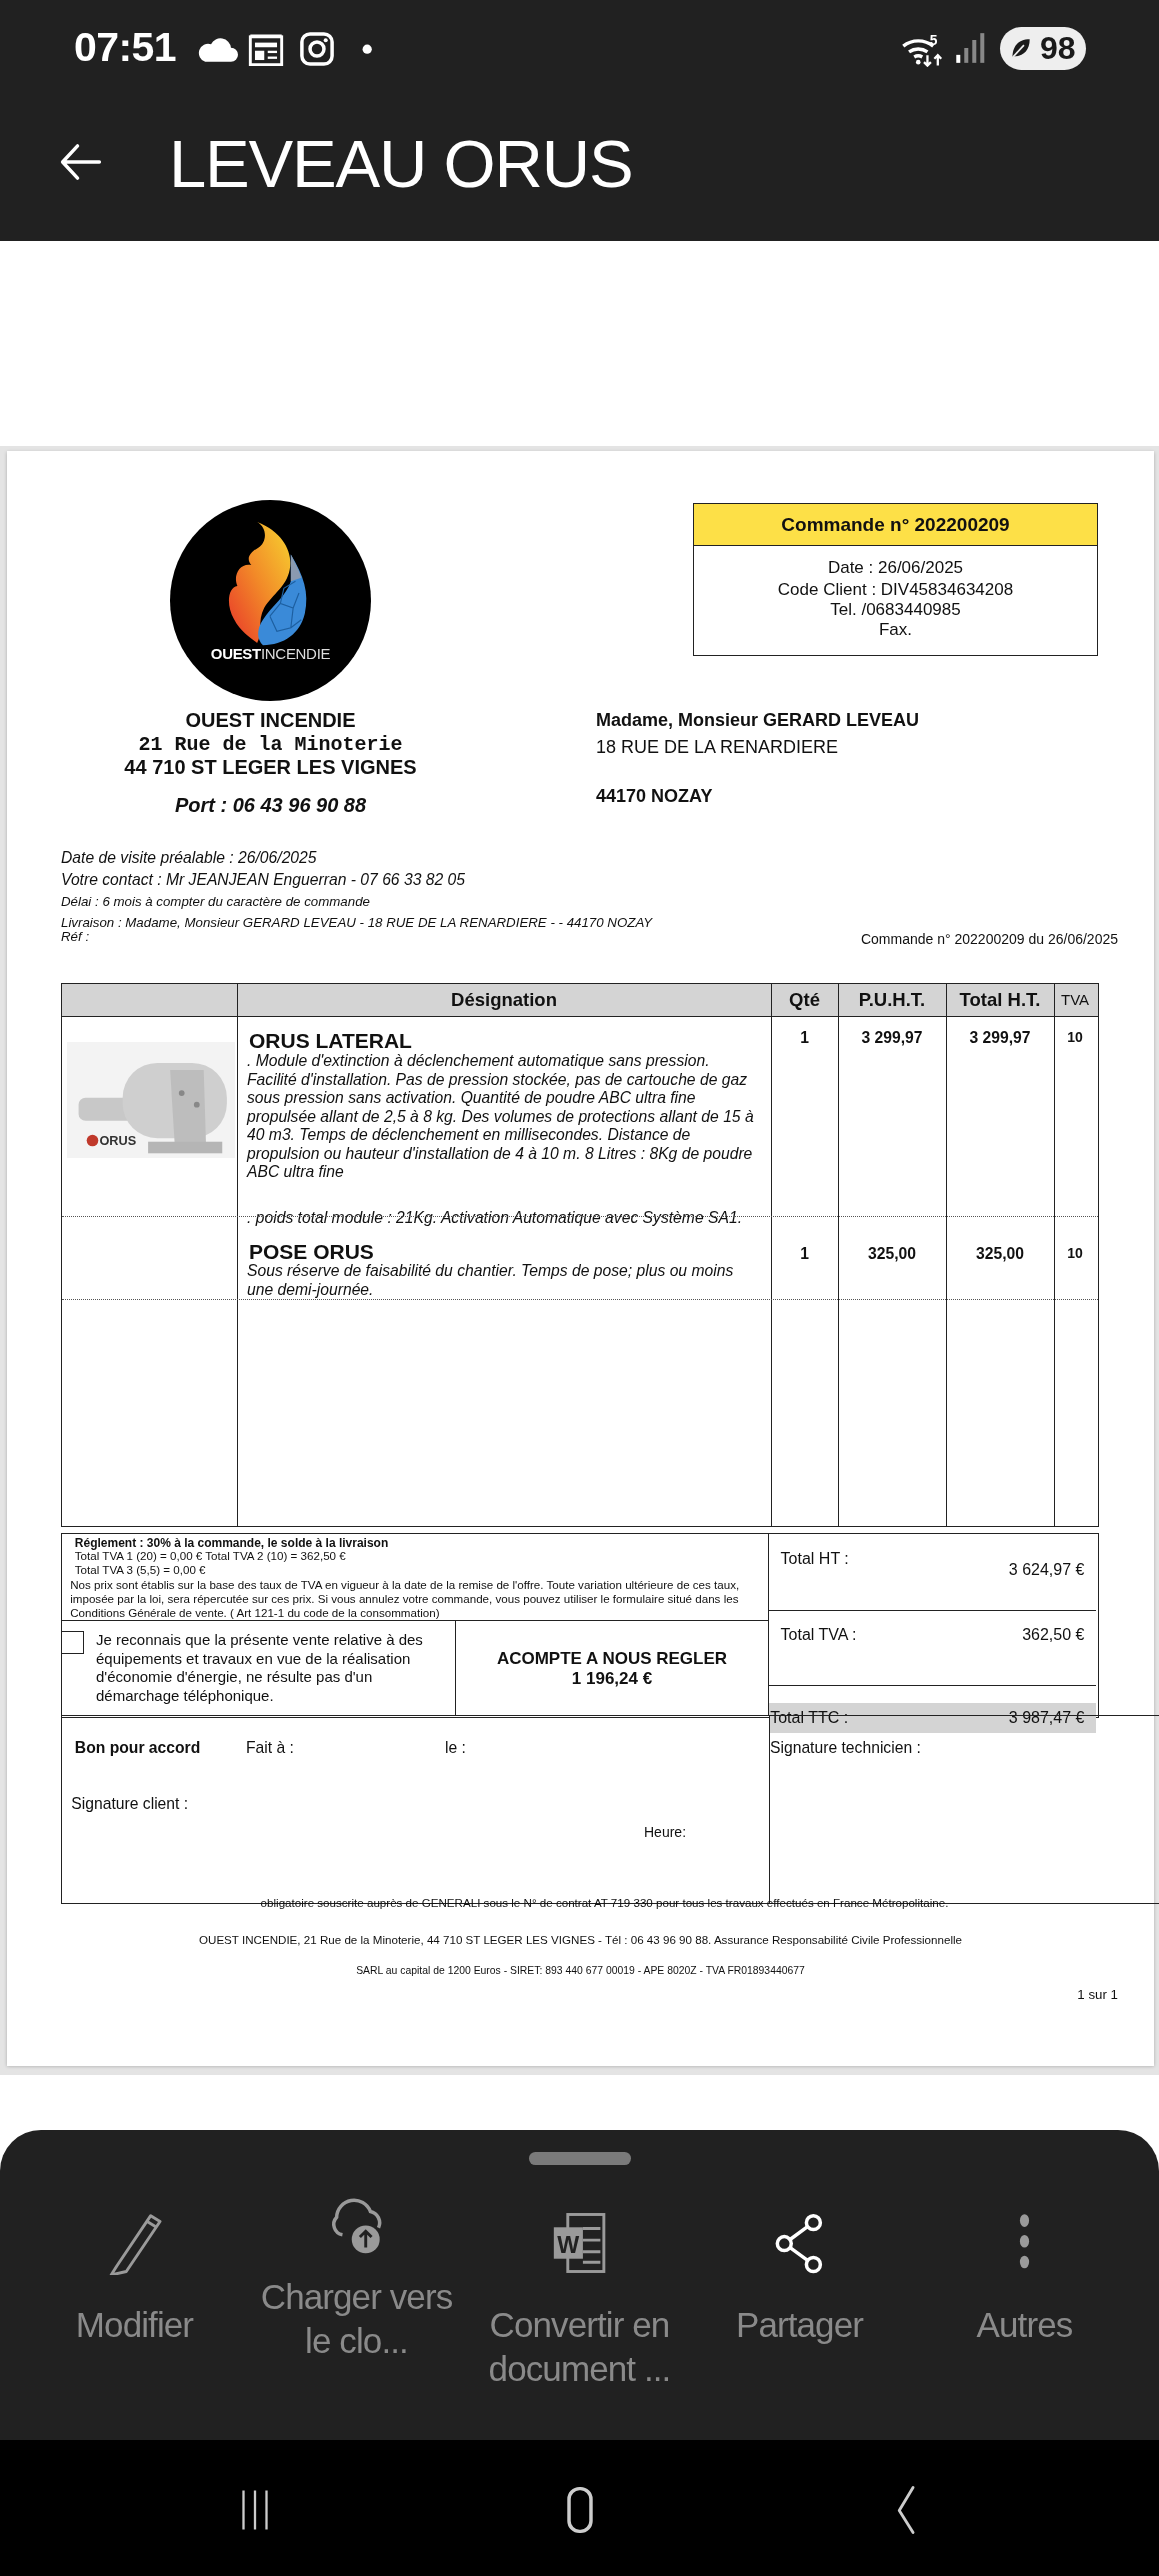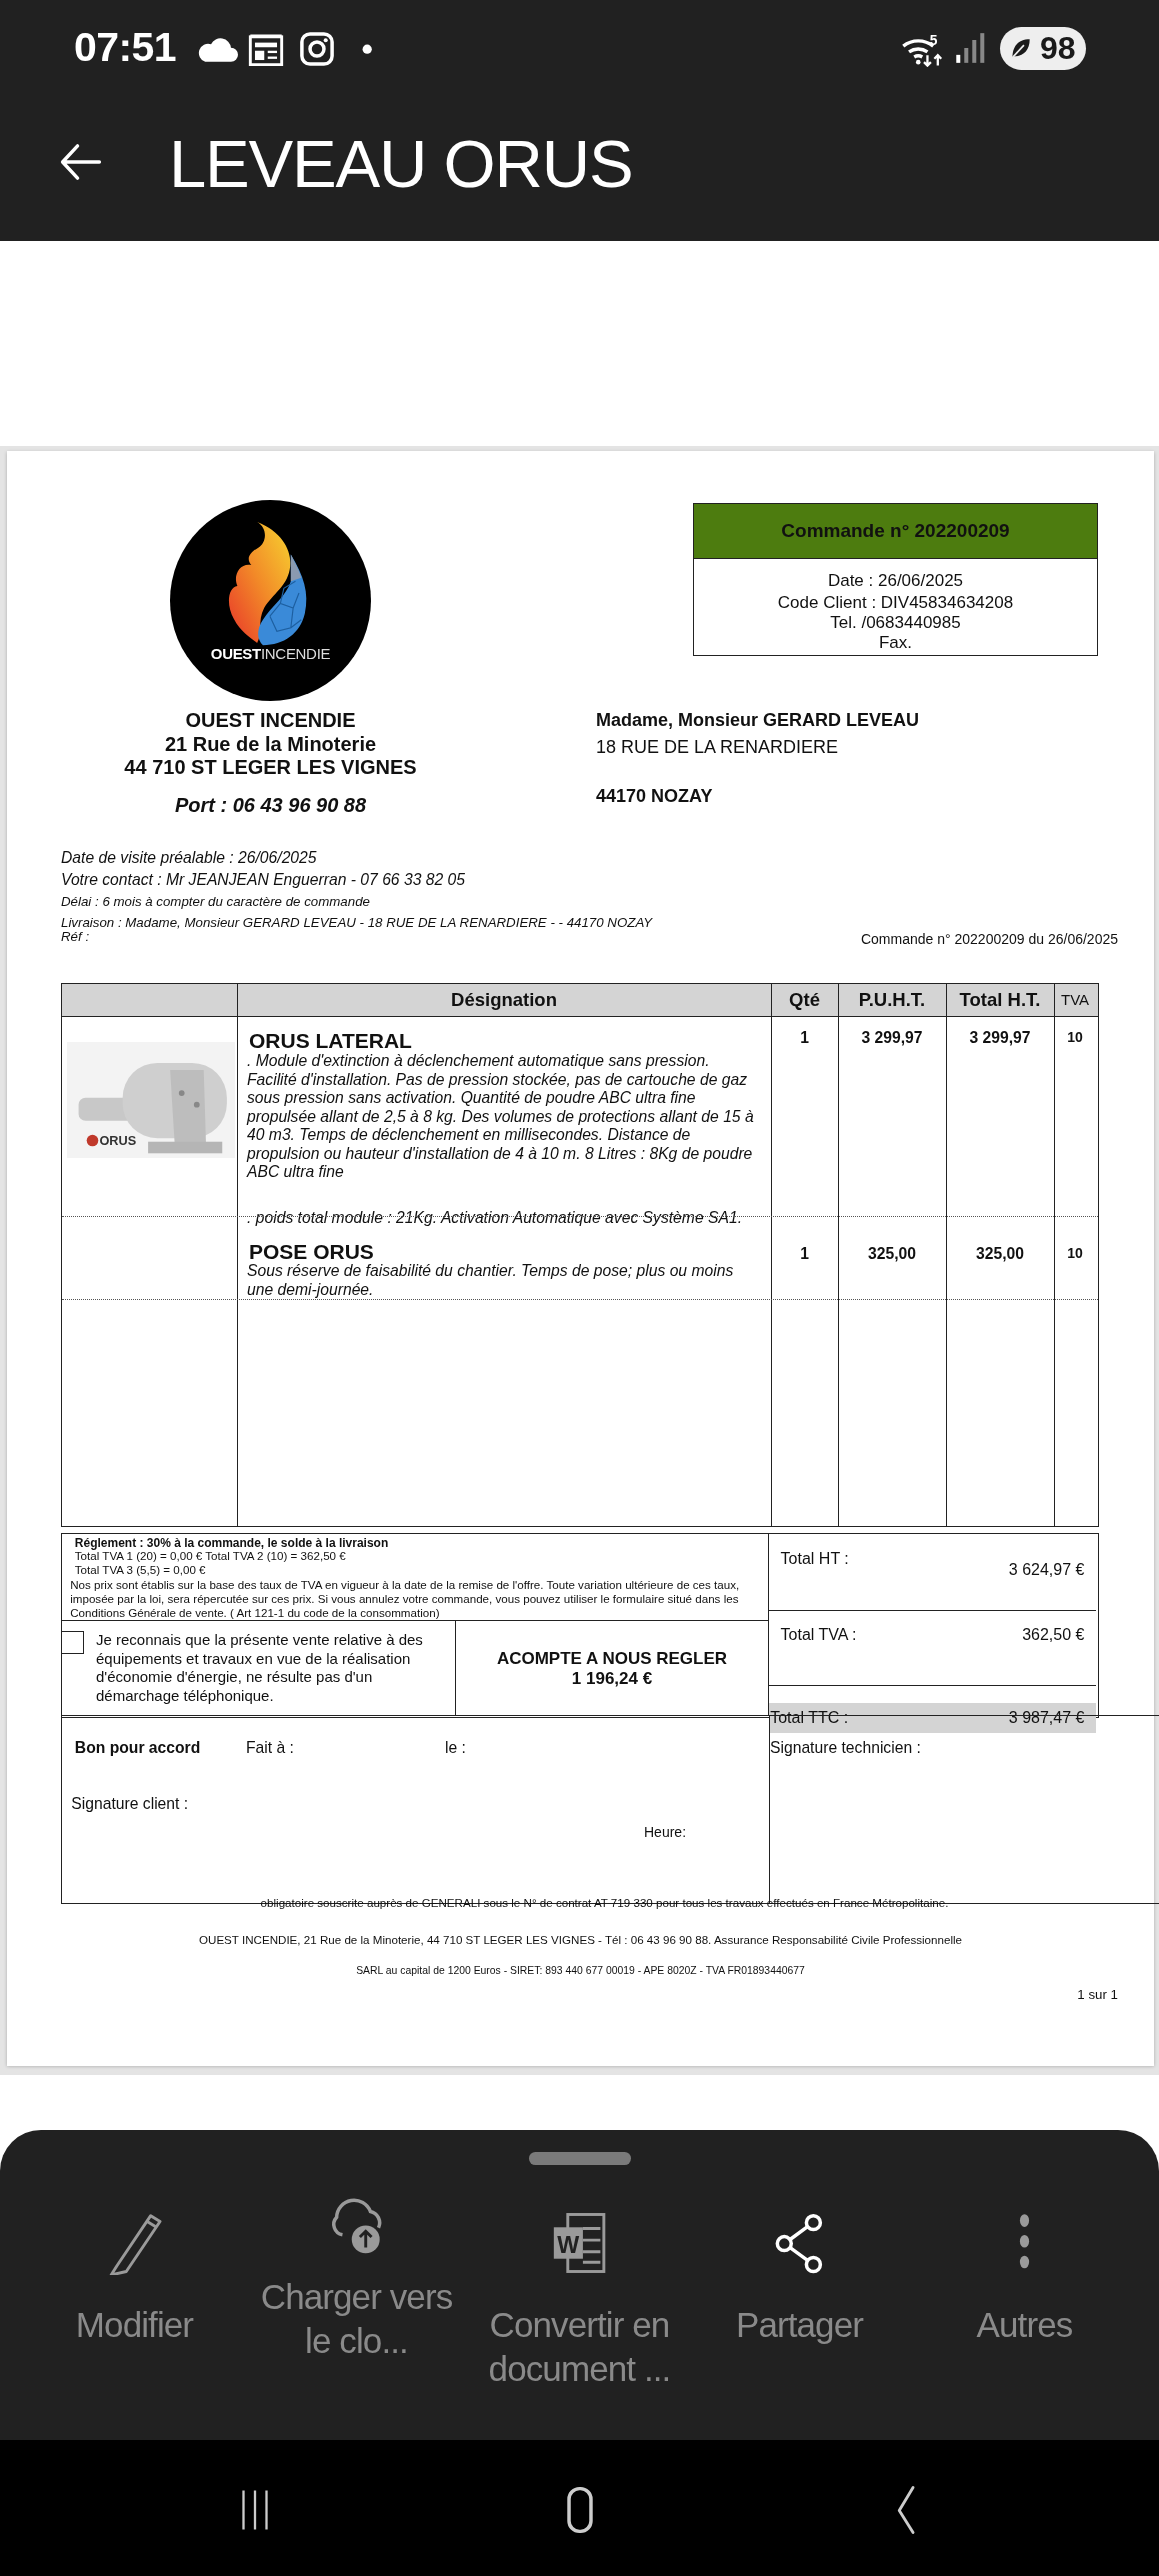--- a/index.html
+++ b/index.html
@@ -21,21 +21,21 @@
 
   
   #logo { position: absolute; left: 163px; top: 49px; width: 201px; height: 201px; border-radius: 50%; background: #000; overflow: hidden; }
   #logo-text { position: absolute; left: 0; width: 100%; top: 145px; text-align: center; color: #ddd; font-size: 15px; letter-spacing: -0.3px; }
   #logo-text b { color: #fff; }
 
   .company-line { position: absolute; left: 0; width: 527px; text-align: center; font-weight: bold; font-size: 20px; }
 
   
   #order-box { position: absolute; left: 686px; top: 52px; width: 405px; height: 153px; border: 1.7px solid #222; }
-  #order-box-head { height: 55px; background: #4d7c0f; border-bottom: 1.7px solid #222; display: flex; align-items: center; justify-content: center; font-weight: bold; font-size: 19px; }
+  #order-box-head { height: 42px; background: #fde047; border-bottom: 1.7px solid #222; display: flex; align-items: center; justify-content: center; font-weight: bold; font-size: 19px; }
   #order-box-body { text-align: center; font-size: 17px; line-height: 20px; padding-top: 11.6px; }
 
   
   #items-table { position: absolute; left: 54px; top: 532px; width: 1038px; height: 544px; border: 1.7px solid #222; }
   .col-line { position: absolute; top: 0; bottom: 0; width: 1.2px; background: #222; }
   #thead { position: absolute; left: 0; top: 0; width: 100%; height: 33px; background: #d4d4d4; border-bottom: 1.7px solid #222; }
   .th { position: absolute; top: 0; height: 31px; display: flex; align-items: center; justify-content: center; font-weight: bold; font-size: 18.5px; }
   .row-sep { position: absolute; left: 0; width: 100%; height: 0; border-top: 1.7px dotted #555; }
   .cell-num { position: absolute; font-weight: bold; font-size: 15.7px; text-align: center; }
   .item-title { position: absolute; left: 187px; font-weight: bold; font-size: 21px; }
@@ -154,21 +154,21 @@
       <path d="M208 94 C 230 130, 240 160, 232 196 C 224 230, 196 250, 160 250 C 150 240, 148 224, 160 206 C 174 184, 200 166, 208 140 Z" fill="#3a8ad8"></path>
       <path d="M208 94 C 216 110, 222 120, 226 134 L 208 140 Z" fill="#8a9ab0"></path>
       <g stroke="#1d5fa0" stroke-width="2" fill="none">
         <path d="M172 200 L190 178 L212 186 L222 160 M190 178 L196 152 L216 140 M172 200 L184 226 L208 220 L212 186 M208 220 L226 206"></path>
       </g>
     </svg>
     <div id="logo-text"><b>OUEST</b><span>INCENDIE</span></div>
   </div>
 
   <div class="company-line" style="top:258px;">OUEST INCENDIE</div>
-  <div class="company-line" style="top:282px;">21 Rue de la Minoterie</div>
+  <div class="company-line" style="top:282px;font-family:Liberation Mono, monospace;">21 Rue de la Minoterie</div>
   <div class="company-line" style="top:305px;">44 710 ST LEGER LES VIGNES</div>
   <div class="company-line" style="top:343px;font-style:italic;">Port : 06 43 96 90 88</div>
 
   <div id="order-box">
     <div id="order-box-head">Commande n° 202200209</div>
     <div id="order-box-body">
       <div style="margin-bottom:2.3px">Date : 26/06/2025</div>
       <div>Code Client : DIV45834634208</div>
       <div>Tel. /0683440985</div>
       <div>Fax.</div>

